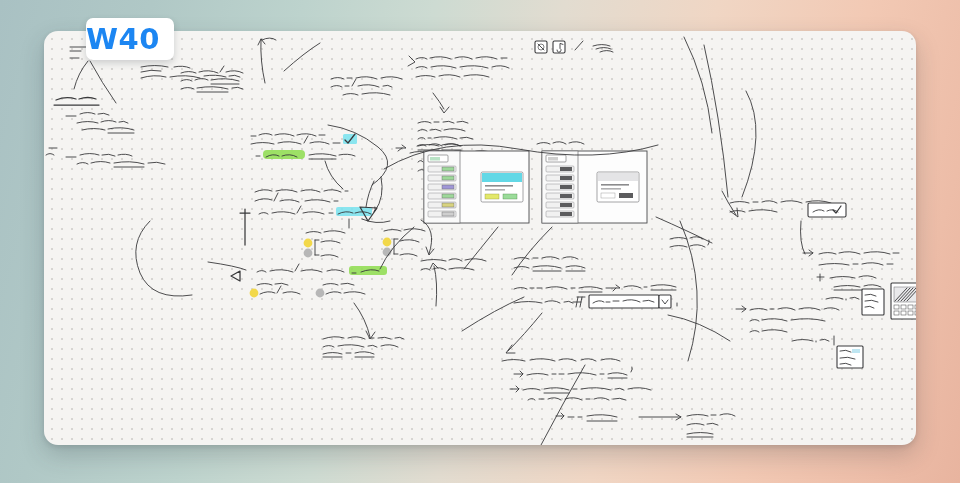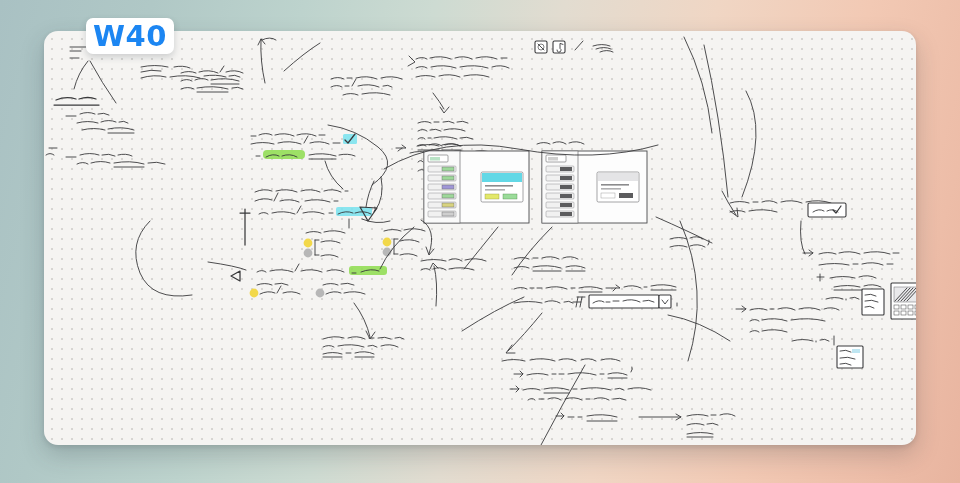--- a/index.html
+++ b/index.html
@@ -27,24 +27,24 @@
   #dots {
     position: absolute; inset: 0;
     background-image: radial-gradient(circle, #d7d5d2 1.1px, transparent 1.2px);
     background-size: 10px 10px;
     background-position: 3px 3px;
   }
   #ink { position: absolute; inset: 0; }
   
   #badge {
     position: absolute; left: 86px; top: 18px;
-    width: 88px; height: 36px;
+    width: 88px; height: 42px;
     background: #ffffff; border-radius: 7px;
     box-shadow: 0 3px 7px rgba(40,50,60,.20);
-    display: flex; align-items: center; justify-content: center;
+    display: flex; align-items: center; 
   }
   #badge span {
     font-family: "DejaVu Sans", sans-serif;
     font-weight: 700; font-size: 29px; letter-spacing: .5px;
     color: #1c86f2; line-height: 1;
   }
   .stroke { fill: none; stroke: #39393b; stroke-linecap: round; stroke-linejoin: round; }
   .thin { stroke-width: .9; }
   .med  { stroke-width: 1.25; }
   .mk-cyan   { fill: #77e2ee; opacity: .85; }

